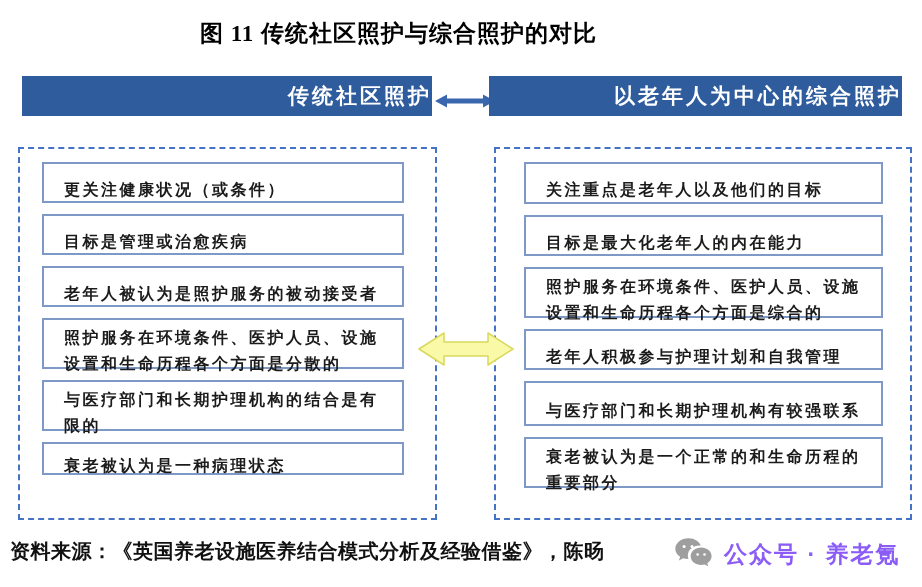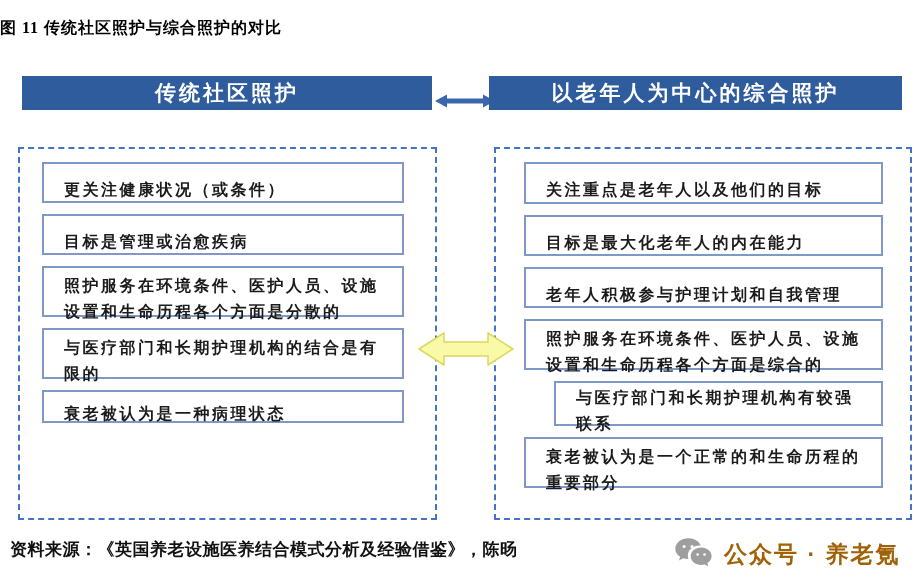--- a/index.html
+++ b/index.html
@@ -1,59 +1,59 @@
 <!DOCTYPE html>
 <html><head>
 <meta charset="utf-8">
 <style>
   html,body{margin:0;padding:0;background:#ffffff;}
   .page{
     position:relative;width:922px;height:587px;background:#ffffff;
     font-family:"Liberation Sans",sans-serif;overflow:hidden;
   }
   .title{
-    position:absolute;top:18px;left:0;width:797px;text-align:left;
+    position:absolute;top:18px;left:0;width:797px;text-align:center;
     font-family:"Liberation Serif",serif;font-weight:bold;
-    font-size:16px;color:#000000;letter-spacing:1px;
+    font-size:23px;color:#000000;letter-spacing:1px;
   }
   .hdr{
-    position:absolute;top:76px;height:34px;background:#2e5c9c;
-    color:#ffffff;display:flex;align-items:center;justify-content:center;
+    position:absolute;top:76px;height:40px;background:#2e5c9c;
+    color:#ffffff;display:flex;align-items:center;justify-content:flex-end;
     font-weight:bold;font-size:21px;letter-spacing:3px;
   }
   .hdr-left{left:22px;width:410px;}
   .hdr-right{left:489px;width:413px;}
   .hdr-arrow{position:absolute;left:434px;top:92px;width:62px;height:18px;}
   .panel{
     position:absolute;top:147px;height:373px;border:2px dashed #4472c4;
     box-sizing:border-box;display:flex;flex-direction:column;gap:11px;
   }
   .panel-left{left:18px;width:419px;padding:13px 31px 14px 22px;}
   .panel-right{left:494px;width:418px;padding:13px 27px 14px 28px;}
   .item{
     background:#ffffff;border:2px solid #7e99c6;box-sizing:border-box;
     display:flex;align-items:center;
     padding:17px 14px 3px 20px;
     font-weight:bold;font-size:16px;color:#1b1b1b;
     letter-spacing:2.5px;line-height:26px;flex:none;
   }
   .h1l{height:41px;} .h2l{height:51px;}
-  .hl6{height:33px;} .hr1{height:42px;} .hr5{height:45px;margin-left:30px;}
+  .hl6{height:33px;} .hr1{height:42px;} .hr5{height:45px;}
   .mid-arrow{position:absolute;left:417px;top:329px;width:98px;height:40px;}
   .source{
     position:absolute;left:10px;top:538px;
     font-family:"Liberation Serif",serif;font-weight:bold;
-    font-size:17px;color:#111111;letter-spacing:0.5px;
+    font-size:20px;color:#111111;letter-spacing:0.5px;
   }
   .watermark{
     position:absolute;left:674px;top:534px;width:240px;height:40px;
     display:flex;align-items:center;gap:10px;
   }
   .wm-text{
-    color:#a16207;font-size:23px;font-weight:bold;letter-spacing:2px;
+    color:#8b5cf6;font-size:23px;font-weight:bold;letter-spacing:2px;
     font-family:"Liberation Sans",sans-serif;white-space:nowrap;
   }
   .wm-icon{flex:none;}
 </style>
 </head>
 <body>
 
 <div class="page">
 
   <div class="title">图 11 传统社区照护与综合照护的对比</div>
@@ -68,30 +68,31 @@
     </svg>
   </div>
 
   <div class="hdr hdr-right">
     <span>以老年人为中心的综合照护</span>
   </div>
 
   <div class="panel panel-left">
     <div class="item h1l">更关注健康状况（或条件）</div>
     <div class="item h1l">目标是管理或治愈疾病</div>
+    <div class="item h1l">老年人被认为是照护服务的被动接受者</div>
     <div class="item h2l">照护服务在环境条件、医护人员、设施设置和生命历程各个方面是分散的</div>
     <div class="item h2l">与医疗部门和长期护理机构的结合是有限的</div>
     <div class="item hl6">衰老被认为是一种病理状态</div>
   </div>
 
   <div class="panel panel-right">
     <div class="item hr1">关注重点是老年人以及他们的目标</div>
     <div class="item h1l">目标是最大化老年人的内在能力</div>
+    <div class="item h2l">照护服务在环境条件、医护人员、设施设置和生命历程各个方面是综合的</div>
     <div class="item h1l">老年人积极参与护理计划和自我管理</div>
-    <div class="item h2l">照护服务在环境条件、医护人员、设施设置和生命历程各个方面是综合的</div>
     <div class="item hr5">与医疗部门和长期护理机构有较强联系</div>
     <div class="item h2l">衰老被认为是一个正常的和生命历程的重要部分</div>
   </div>
 
   <div class="mid-arrow">
     <svg width="98" height="40" viewBox="0 0 98 40">
       <path d="M2 20 L27 4 L27 13 L71 13 L71 4 L96 20 L71 36 L71 27 L27 27 L27 36 Z" fill="#f9f9a8" stroke="#d9d95e" stroke-width="1.5" stroke-linejoin="round"></path>
     </svg>
   </div>
 

